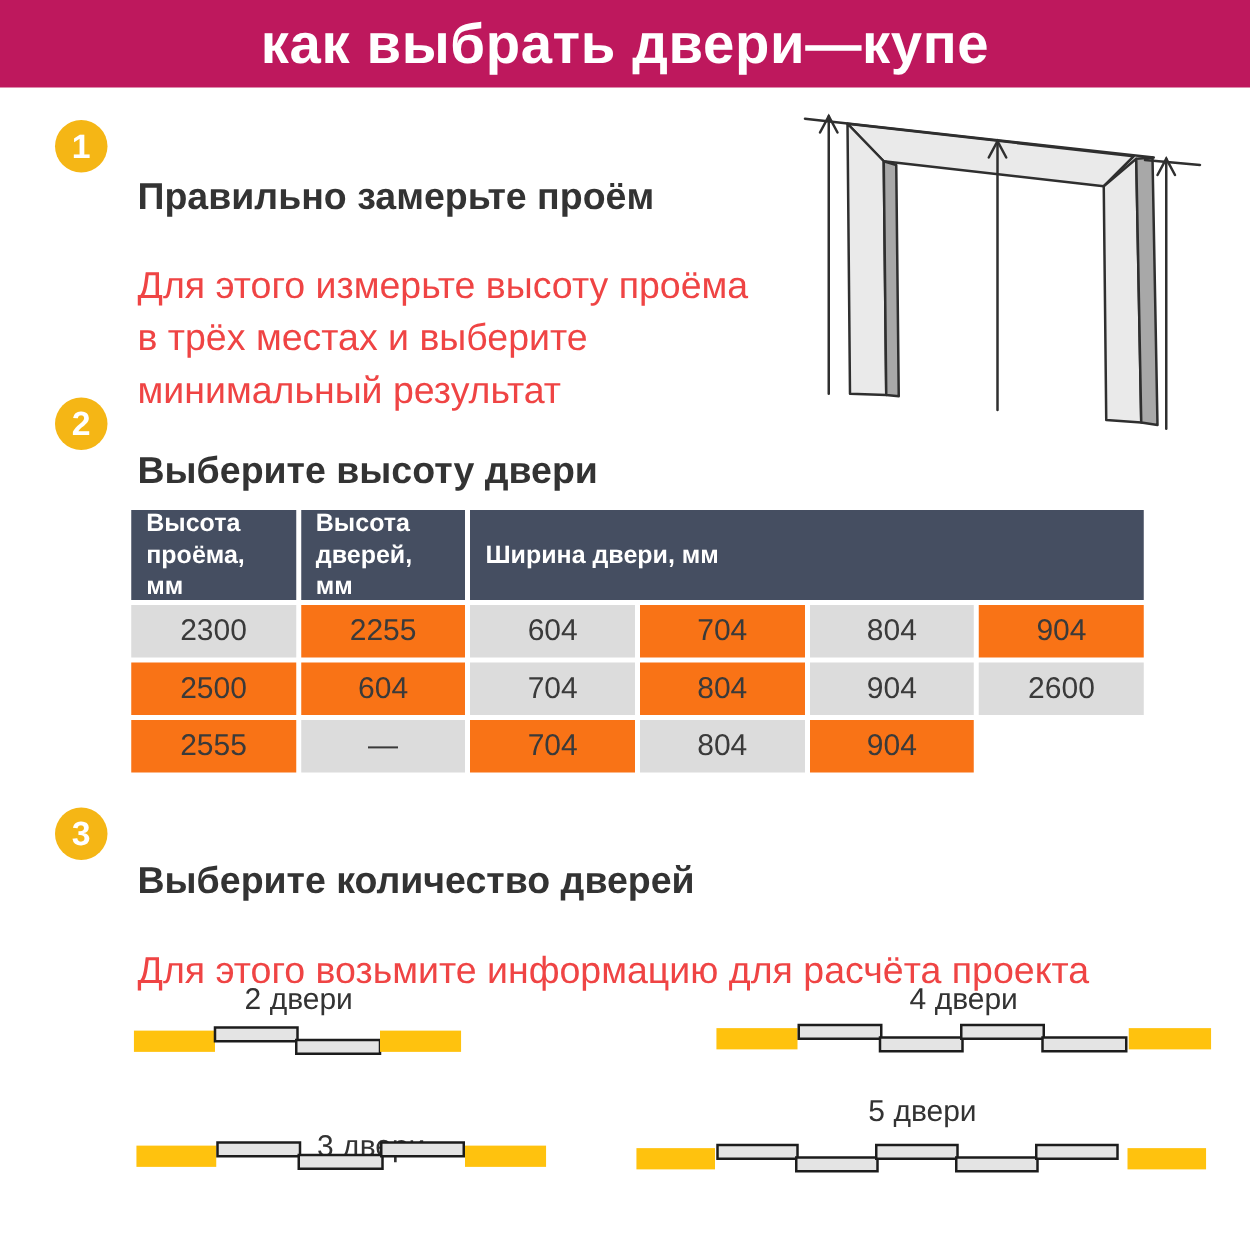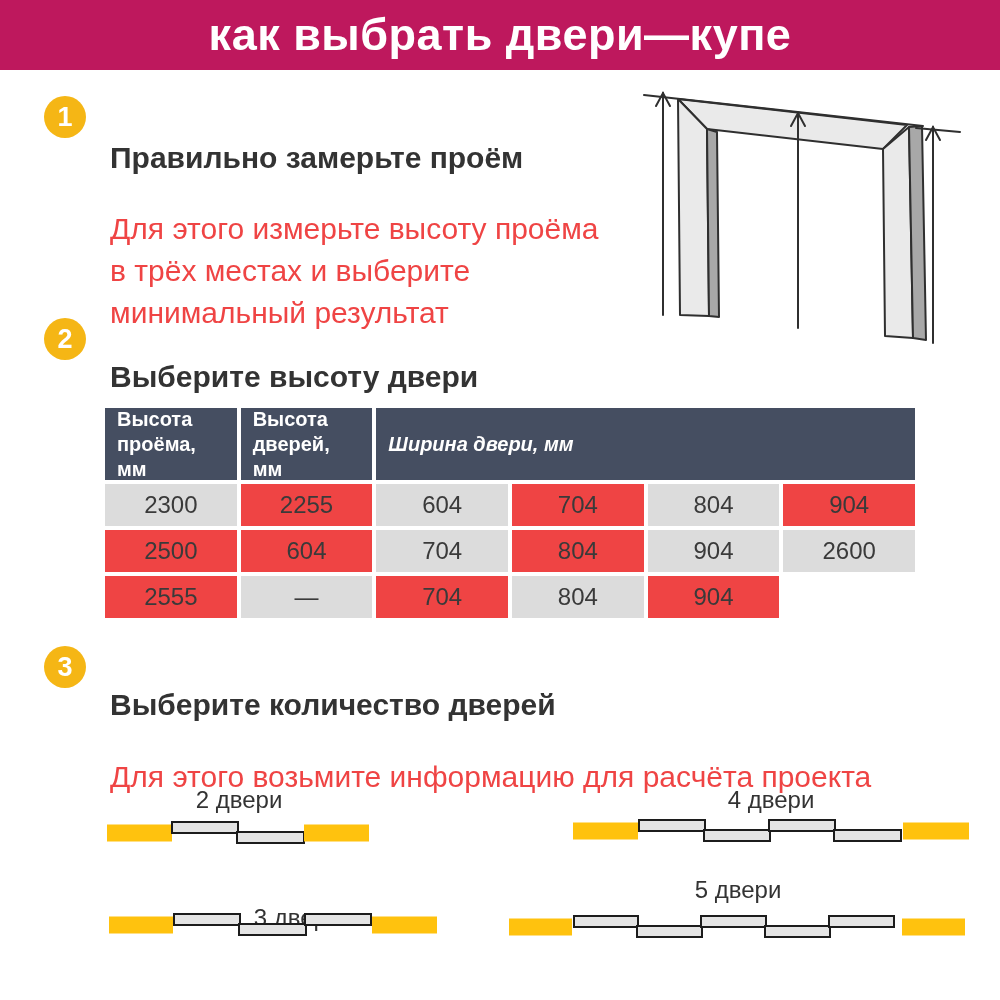--- a/index.html
+++ b/index.html
@@ -29,25 +29,25 @@
 
   
   .frame-illustration{position:absolute;left:628px;top:80px;}
 
   
   .spec-table{position:absolute;left:105px;top:408px;width:810px;
               display:grid;grid-template-columns:repeat(6,1fr);
               grid-template-rows:72px 42px 42px 42px;gap:4px;}
   .th{background:#454e61;color:#ffffff;font-weight:bold;font-size:20px;line-height:1.25;
       display:flex;align-items:center;padding:6px 12px;box-sizing:border-box;}
-  .th-span{grid-column:3 / span 4;font-style:italic;}
+  .th-span{grid-column:3 / span 4;}
   .td{display:flex;align-items:center;justify-content:center;
       font-size:24px;color:#3a3a3a;}
   .c-g{background:#dcdcdc;}
-  .c-w{background:#ef4444;}
+  .c-w{background:#f97316;}
 
   
   .diagram-label{position:absolute;transform:translateX(-50%);font-size:24px;color:#333333;white-space:nowrap;}
   .label-2{left:239px;top:786px;}
   .label-4{left:771px;top:786px;}
   .label-3{left:273px;top:904px;margin-left:24px;}
   .label-5{left:738px;top:876px;}
   .diagram{position:absolute;}
   .diag-2{left:107px;top:820px;}
   .diag-4{left:573px;top:818px;}

